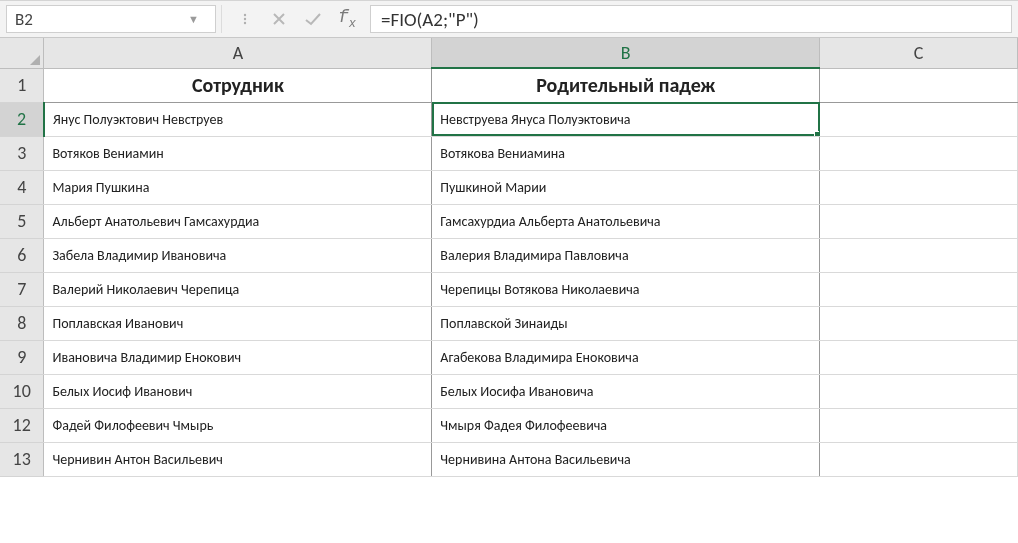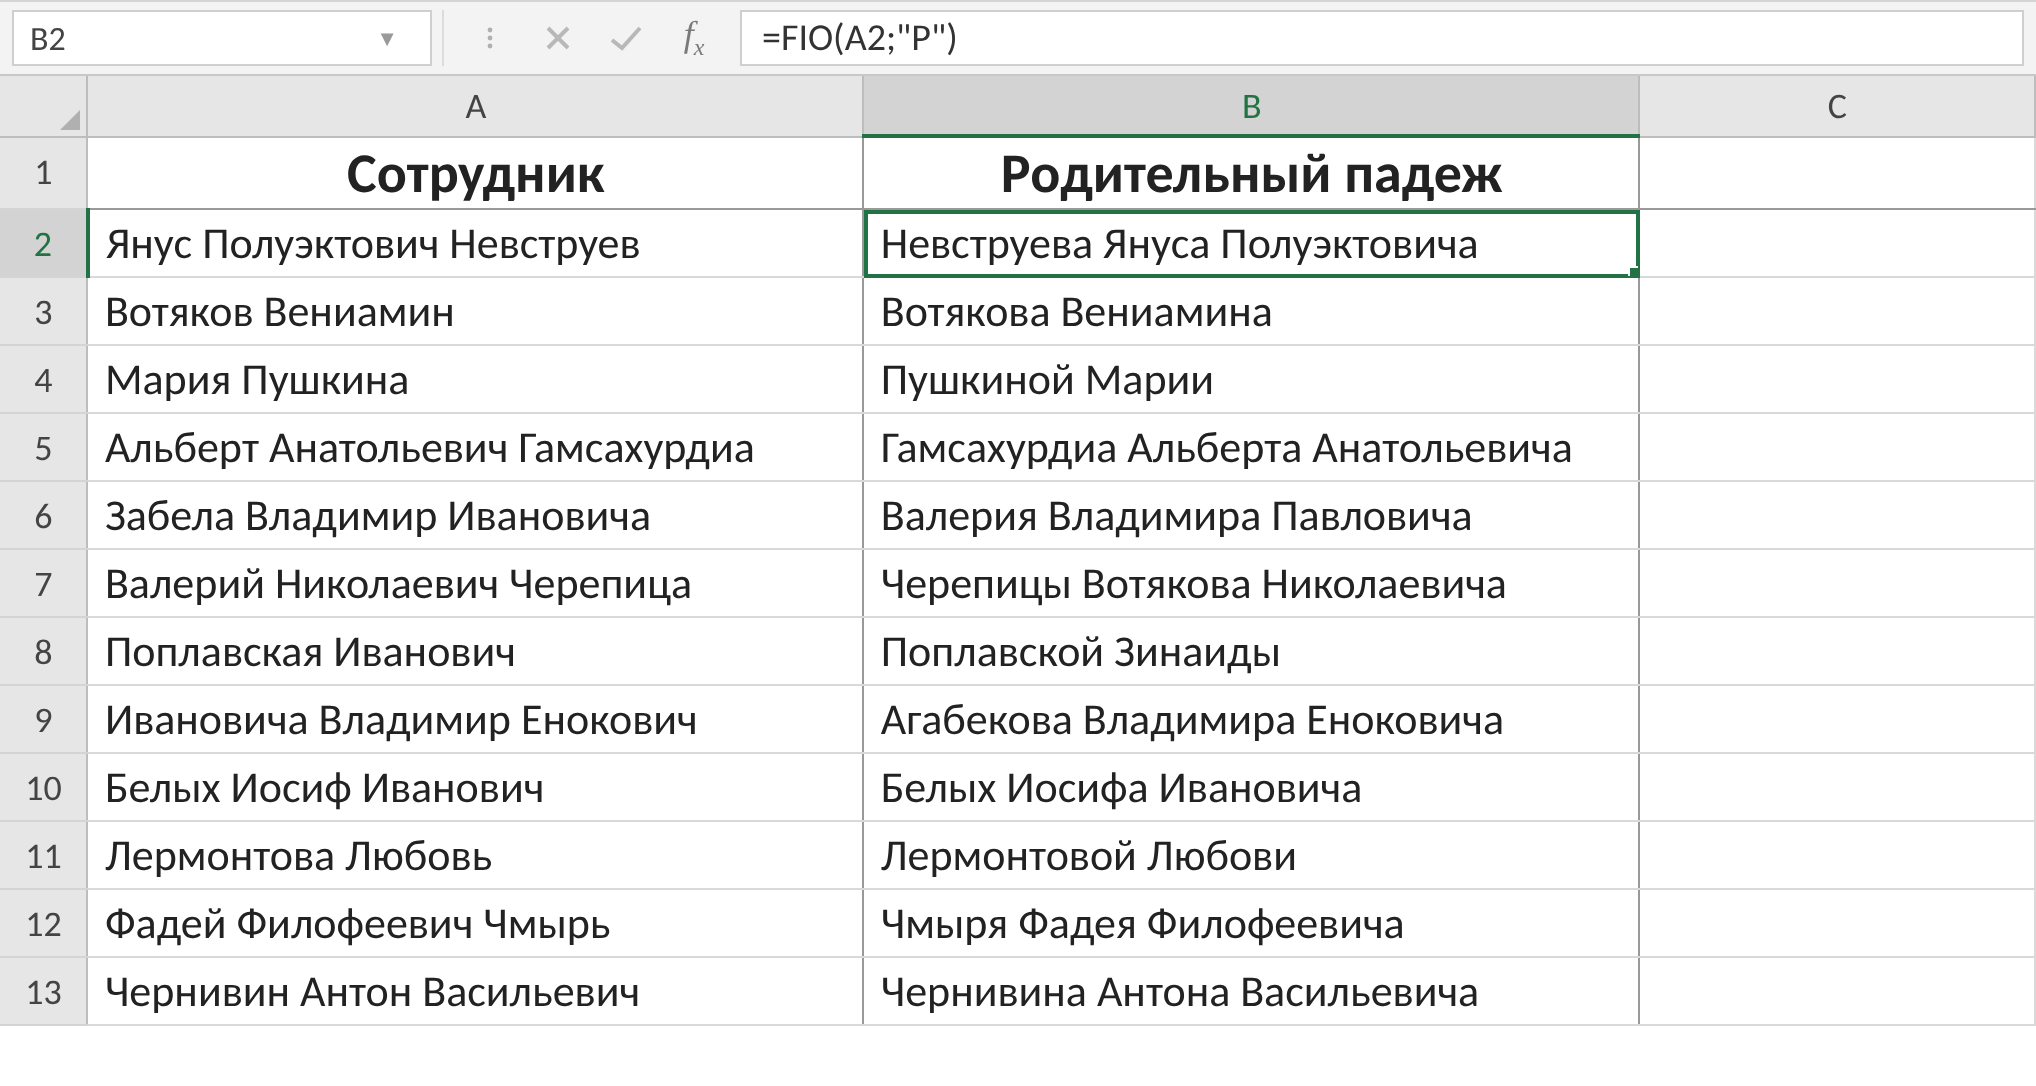--- a/index.html
+++ b/index.html
@@ -44,21 +44,21 @@
   }
   .fb-icon {
     width: 34px;
     height: 28px;
     display: flex;
     align-items: center;
     justify-content: center;
     color: #b0b0b0;
   }
   .fb-icon svg { display: block; }
-  .fb-icon.fx { color: #7a7a7a; font-style: italic; font-family: Liberation Serif, serif; font-size: 18px; justify-content: center; }
+  .fb-icon.fx { color: #7a7a7a; font-style: italic; font-family: Liberation Mono, monospace; font-size: 18px; justify-content: center; }
   .formula-input {
     flex: 1;
     height: 28px;
     background: #fff;
     border: 1px solid #cfcfcf;
     margin-left: 6px;
     display: flex;
     align-items: center;
     padding: 0 10px;
     font-size: 19px;
@@ -119,31 +119,31 @@
   }
   th.row-h.sel {
     background: #d3d3d3;
     border-right: 2px solid #217346;
     color: #217346;
   }
   td.cell {
     border-right: 1px solid #d9d9d9;
     border-bottom: 1px solid #d9d9d9;
     padding: 0 8px;
-    font-size: 22px;
+    font-size: 14px;
     color: #222;
     height: 34px;
     white-space: nowrap;
     overflow: hidden;
     vertical-align: middle;
   }
   tr.header-row td.cell {
     font-weight: bold;
     text-align: center;
-    font-size: 28px;
+    font-size: 20px;
     border-bottom: 1px solid #999;
   }
   td.cell.colA { border-right: 1px solid #999; }
   td.cell.colB { border-right: 1px solid #999; }
   td.cell.sel {
     outline: 2px solid #217346;
     outline-offset: -2px;
     position: relative;
   }
   td.cell.sel::after {
@@ -268,26 +268,20 @@
         <td class="cell colB">Агабекова Владимира Еноковича</td>
         <td class="cell"></td>
       </tr>
       <tr>
         <th class="row-h">10</th>
         <td class="cell colA">Белых Иосиф Иванович</td>
         <td class="cell colB">Белых Иосифа Ивановича</td>
         <td class="cell"></td>
       </tr>
       <tr>
-        <th class="row-h">11</th>
-        <td class="cell colA">Лермонтова Любовь</td>
-        <td class="cell colB">Лермонтовой Любови</td>
-        <td class="cell"></td>
-      </tr>
-      <tr>
         <th class="row-h">12</th>
         <td class="cell colA">Фадей Филофеевич Чмырь</td>
         <td class="cell colB">Чмыря Фадея Филофеевича</td>
         <td class="cell"></td>
       </tr>
       <tr class="cut">
         <th class="row-h">13</th>
         <td class="cell colA">Чернивин Антон Васильевич</td>
         <td class="cell colB">Чернивина Антона Васильевича</td>
         <td class="cell"></td>

